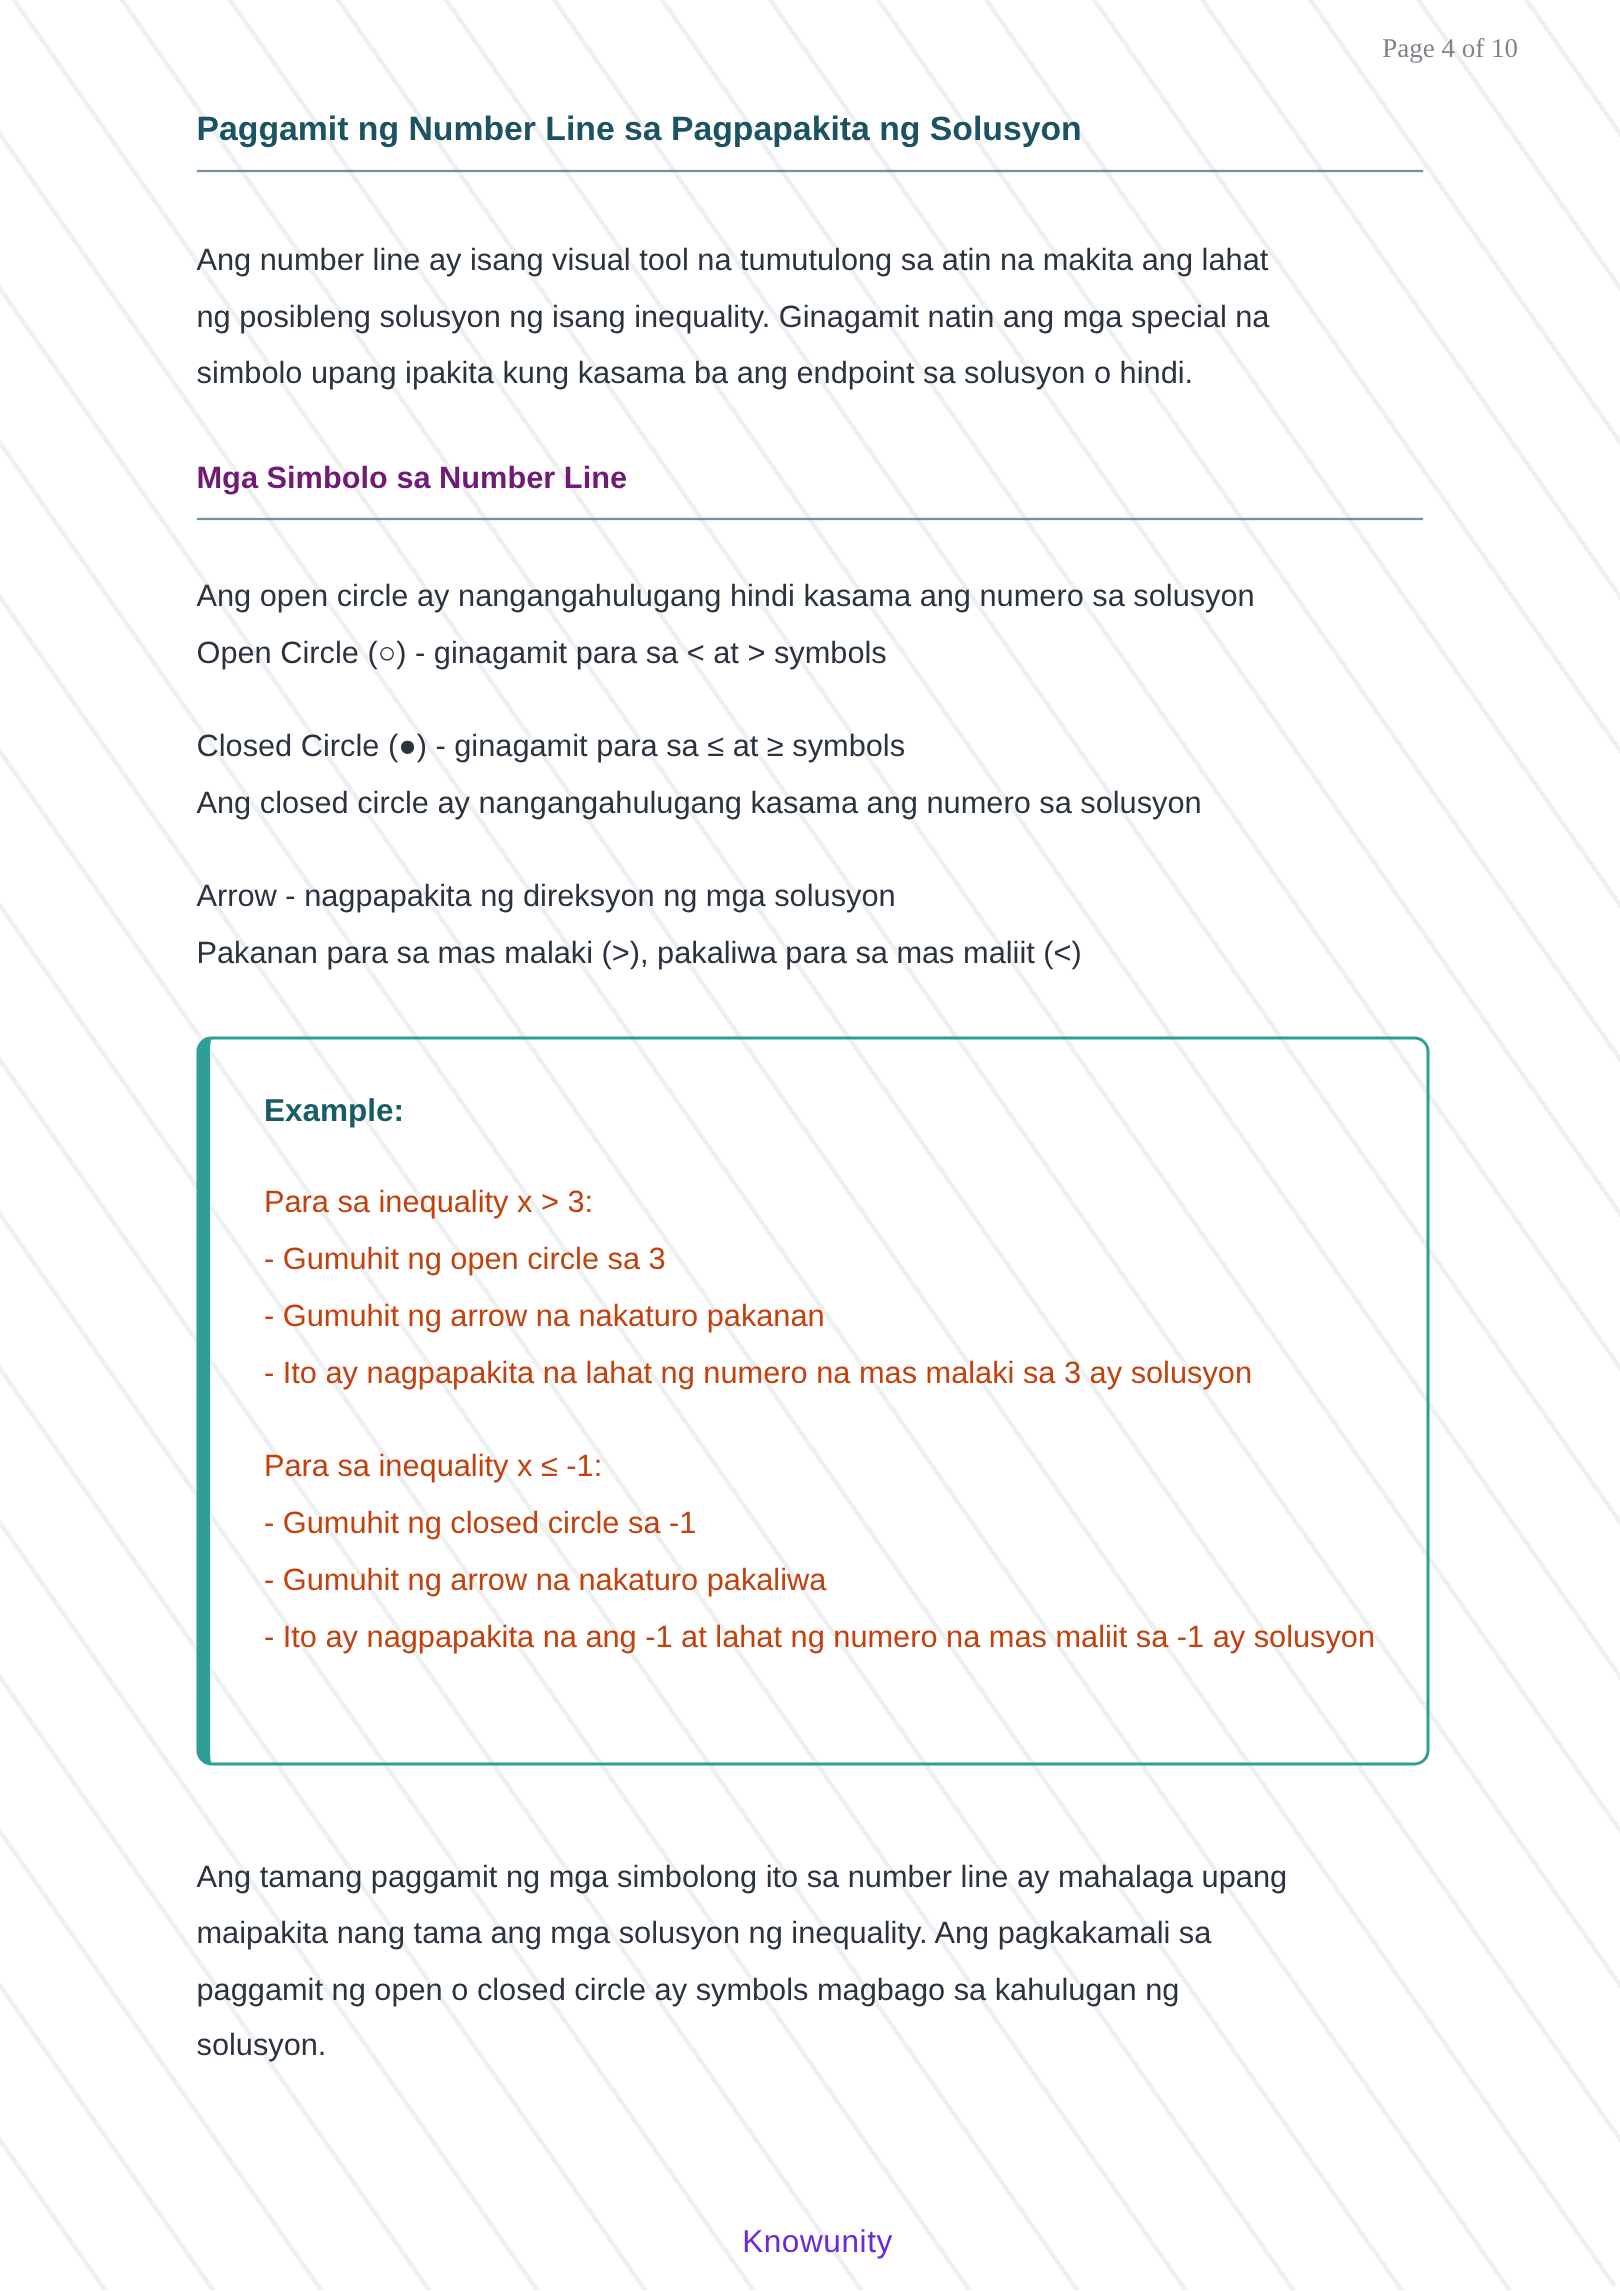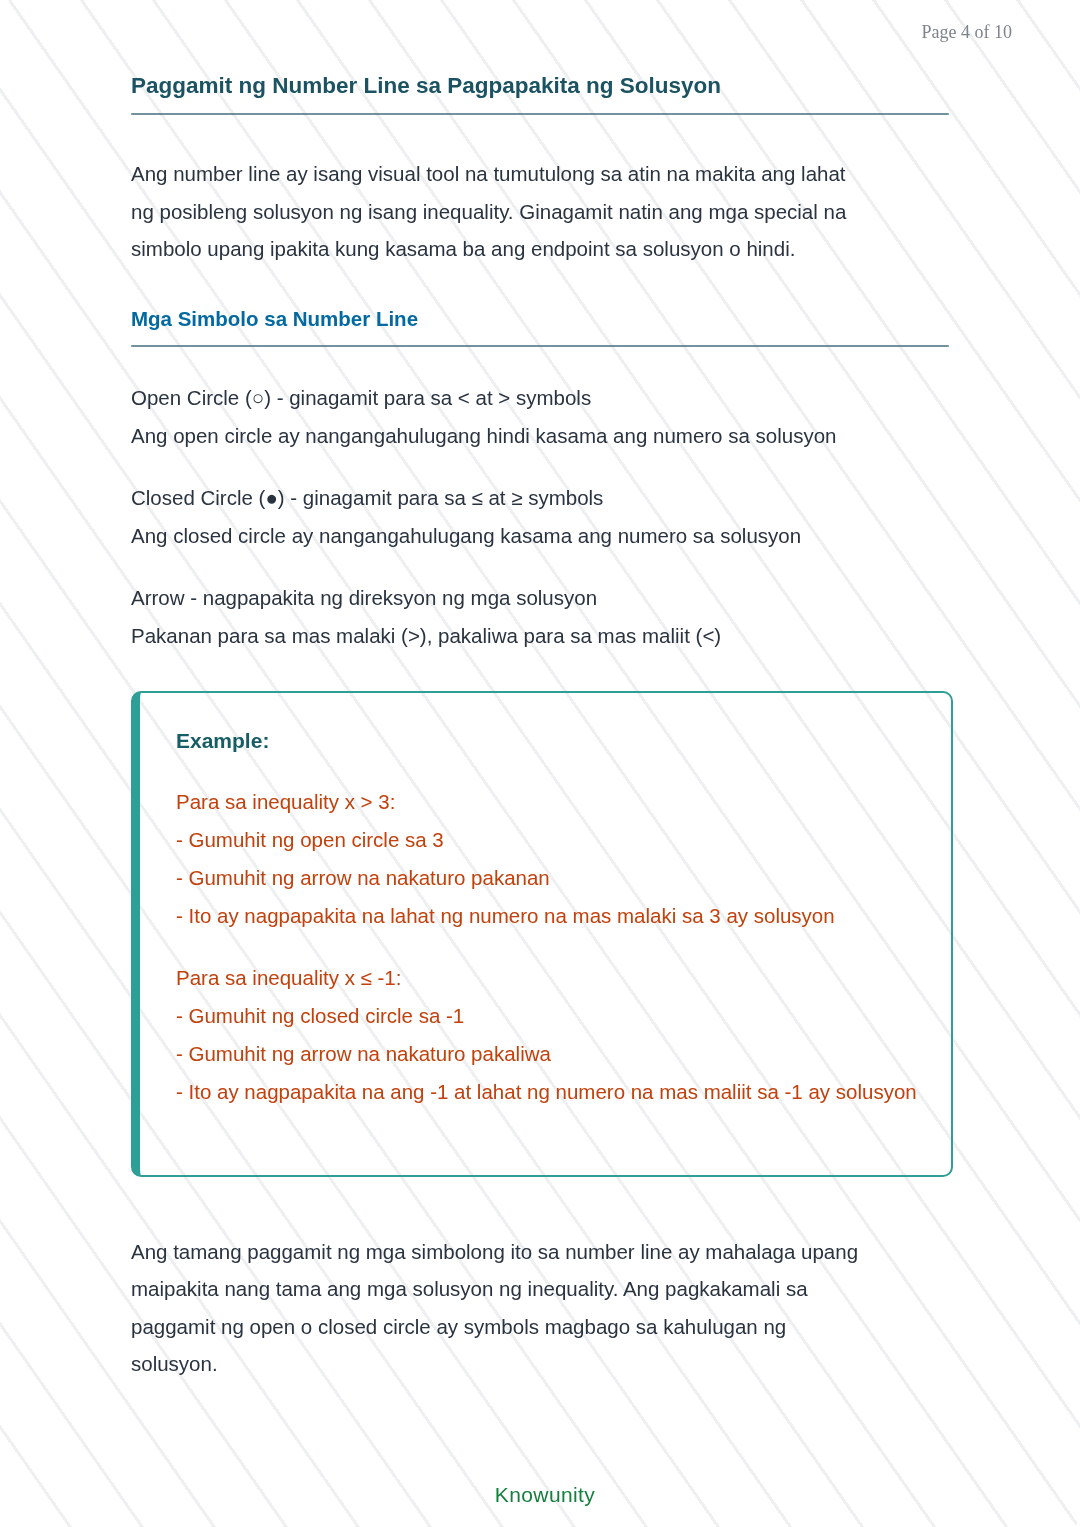--- a/index.html
+++ b/index.html
@@ -55,21 +55,21 @@
   .para .line {
     font-size: 20.5px;
     line-height: 37.5px;
     color: #2A3340;
   }
   .h2 {
     margin-top: 38px;
     font-size: 20.5px;
     line-height: 25px;
     font-weight: bold;
-    color: #0369a1;
+    color: #701a75;
   }
   .symbol-block { margin-top: 24px; }
   .symbol-block.first { margin-top: 32px; }
   .symbol-block .line {
     font-size: 20.5px;
     line-height: 38px;
     color: #2A3340;
   }
   .example-box {
     margin-top: 36px;
@@ -94,21 +94,21 @@
   }
   .closing { margin-top: 56px; }
   .footer {
     position: absolute;
     left: 0;
     right: 0;
     bottom: 20px;
     text-align: center;
     font-size: 21px;
     letter-spacing: 0.4px;
-    color: #15803d;
+    color: #6d28d9;
     padding-left: 10px;
   }
 </style>
 </head>
 <body>
 
 <div class="page">
   <div class="stripes"></div>
 
   <div class="page-number">Page 4 of 10</div>
@@ -121,22 +121,22 @@
     <div class="para">
       <div class="line">Ang number line ay isang visual tool na tumutulong sa atin na makita ang lahat</div>
       <div class="line">ng posibleng solusyon ng isang inequality. Ginagamit natin ang mga special na</div>
       <div class="line">simbolo upang ipakita kung kasama ba ang endpoint sa solusyon o hindi.</div>
     </div>
 
     <div class="h2">Mga Simbolo sa Number Line</div>
     <div class="rule"></div>
 
     <div class="symbol-block first">
+      <div class="line">Ang open circle ay nangangahulugang hindi kasama ang numero sa solusyon</div>
       <div class="line">Open Circle (○) - ginagamit para sa &lt; at &gt; symbols</div>
-      <div class="line">Ang open circle ay nangangahulugang hindi kasama ang numero sa solusyon</div>
     </div>
 
     <div class="symbol-block">
       <div class="line">Closed Circle (●) - ginagamit para sa ≤ at ≥ symbols</div>
       <div class="line">Ang closed circle ay nangangahulugang kasama ang numero sa solusyon</div>
     </div>
 
     <div class="symbol-block">
       <div class="line">Arrow - nagpapakita ng direksyon ng mga solusyon</div>
       <div class="line">Pakanan para sa mas malaki (&gt;), pakaliwa para sa mas maliit (&lt;)</div>

